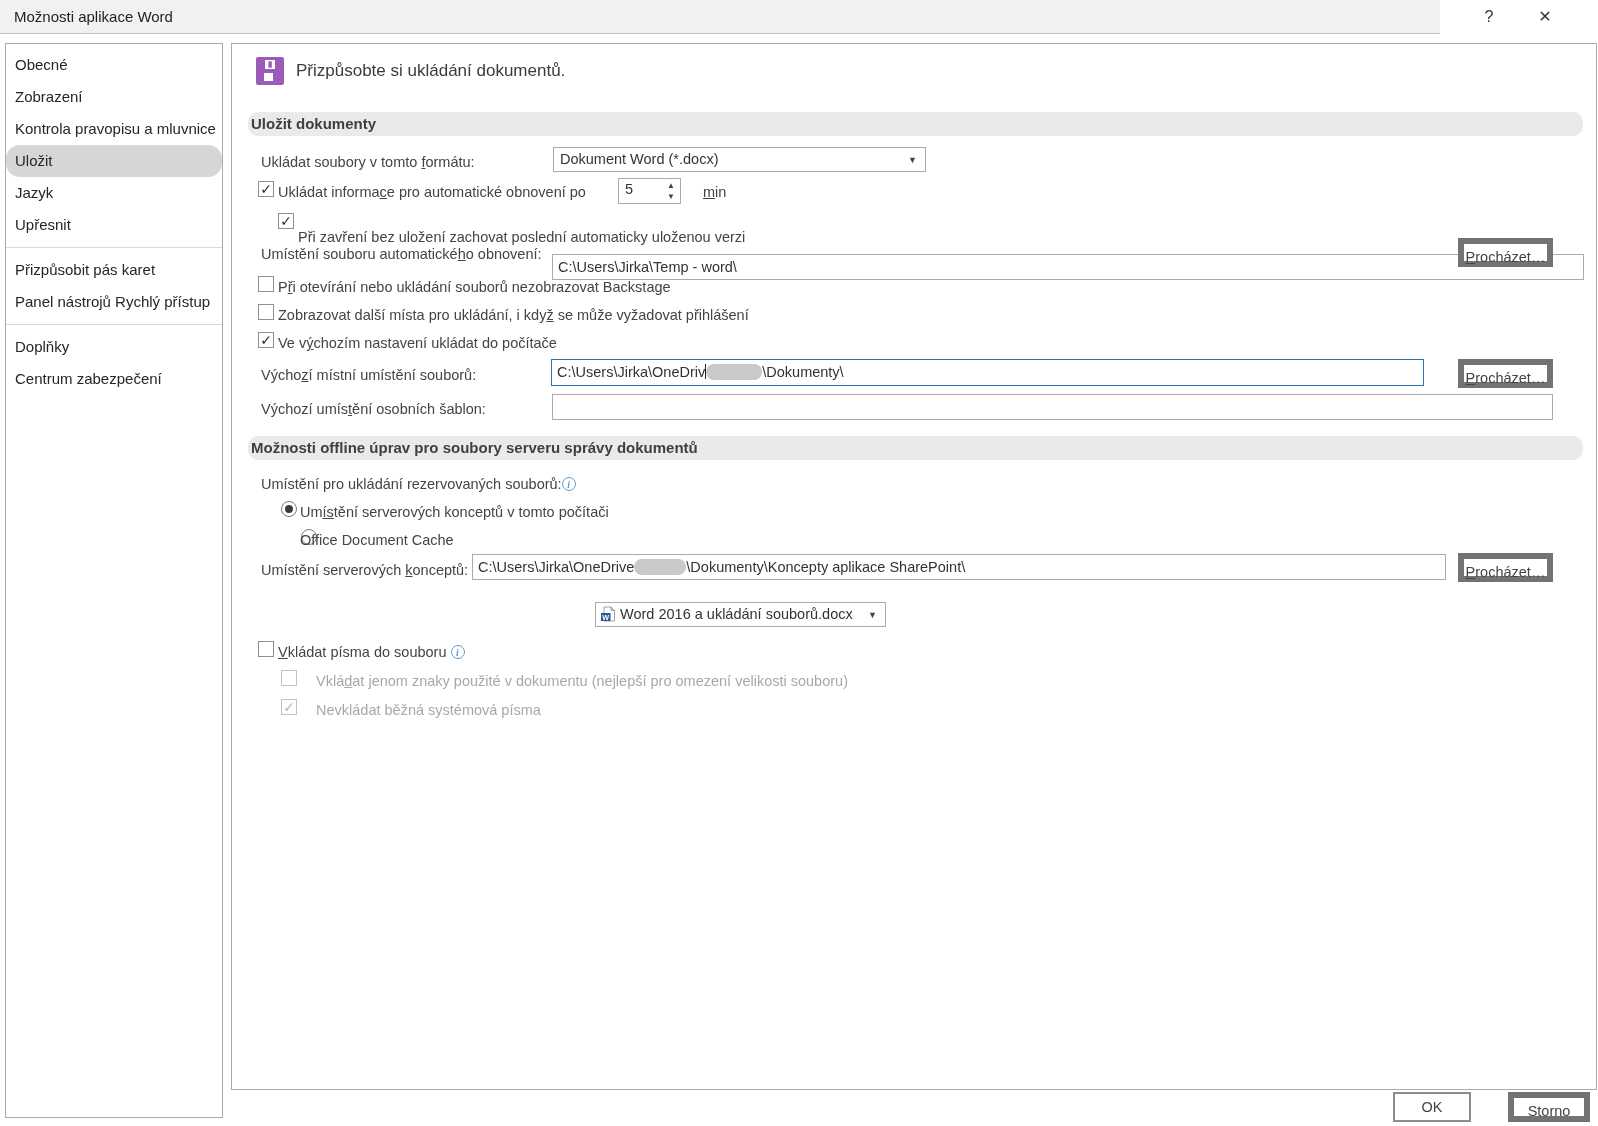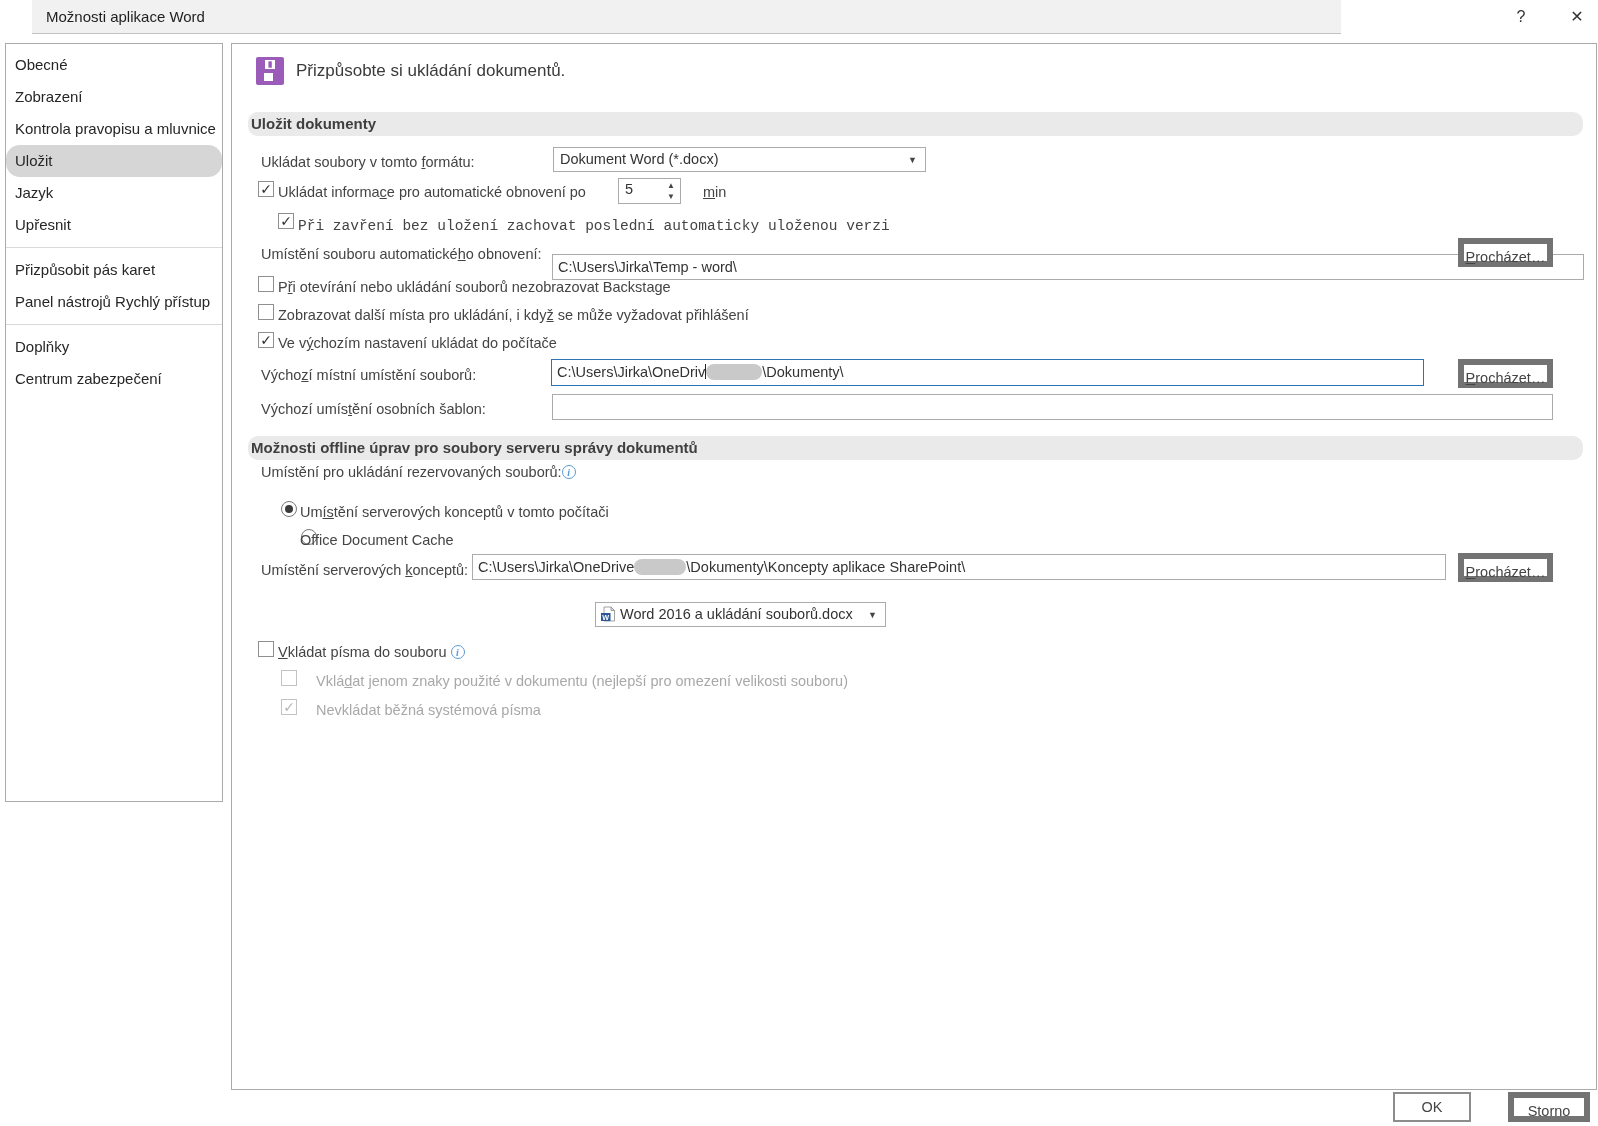--- a/index.html
+++ b/index.html
@@ -1,30 +1,30 @@
 <!DOCTYPE html>
 <html><head>
 <meta charset="utf-8">
 <style>
   * { margin:0; padding:0; box-sizing:border-box; }
   html,body { width:1598px; height:1126px; background:#fff; overflow:hidden;
     font-family:"Liberation Sans","DejaVu Sans",sans-serif; color:#444; }
   u { text-decoration:underline; }
 
   
-  .titlebar { position:absolute; left:0; top:0; width:1309px; height:34px;
-    background:#f1f1f1; border-bottom:1px solid #c3c3c3;margin-left:32px; }
+  .titlebar { position:absolute; left:0; top:0; width:1440px; height:34px;
+    background:#f1f1f1; border-bottom:1px solid #c3c3c3; }
   .titlebar .title { position:absolute; left:14px; top:8px; font-size:15px; color:#1f1f1f; }
   .tb-btn { position:absolute; top:6px; width:30px; height:22px; text-align:center;
     font-size:16px; color:#333; line-height:22px; cursor:default; }
   .tb-help { left:1474px; }
   .tb-close { left:1530px; }
 
   
-  .sidebar { position:absolute; left:5px; top:43px; width:218px; height:759px;
+  .sidebar { position:absolute; left:5px; top:43px; width:218px; height:1075px;
     background:#fff; border:1px solid #ababab; padding-top:5px; }
   .snav { height:32px; line-height:32px; padding-left:9px; font-size:15px;
     color:#262626; white-space:nowrap; cursor:default; }
   .snav.on { background:#d6d6d6;border-radius:14px; }
   .sdiv { height:1px; background:#d9d9d9; margin:6px 0; }
 
   
   .panel { position:absolute; left:231px; top:43px; width:1366px; height:1047px;
     background:#fff; border:1px solid #ababab; }
   .panel > * { position:absolute; white-space:nowrap; }
@@ -128,21 +128,21 @@
   <div class="cb on" style="left:26px; top:137px;"></div>
   <div class="lbl" style="left:46px; top:139px;">Ukládat informa<u>c</u>e pro automatické obnovení po</div>
   <div class="spin" style="left:386px; top:134px; width:63px; height:26px;">
     <span class="v">5</span>
     <span class="ar up">▲</span>
     <span class="ar dn">▼</span>
   </div>
   <div class="lbl" style="left:471px; top:139px;"><u>m</u>in</div>
 
   <div class="cb on" style="left:46px; top:169px;"></div>
-  <div class="lbl" style="left:66px; top:173px;font-family:Liberation Mono, monospace;">Při zavření bez uložení zachovat poslední automaticky uloženou verzi</div>
+  <div class="lbl" style="left:66px; top:184px;">Při zavření bez uložení zachovat poslední automaticky uloženou verzi</div>
 
   <div class="lbl" style="left:29px; top:201px;">Umístění souboru automatické<u>h</u>o obnovení:</div>
   <div class="field" style="left:320px; top:210px; width:1032px; height:26px;">
     <span>C:\Users\Jirka\Temp - word\</span>
   </div>
   <div class="btn" style="left:1226px; top:194px; width:95px; height:29px;"><u>P</u>rocházet…</div>
 
   <div class="cb" style="left:26px; top:232px;"></div>
   <div class="lbl" style="left:46px; top:234px;">P<u>ř</u>i otevírání nebo ukládání souborů nezobrazovat Backstage</div>
 
@@ -159,21 +159,21 @@
   <div class="btn" style="left:1226px; top:315px; width:95px; height:29px;"><u>P</u>rocházet…</div>
 
   <div class="lbl" style="left:29px; top:356px;">Výchozí umís<u>t</u>ění osobních šablon:</div>
   <div class="field" style="left:320px; top:350px; width:1001px; height:26px;">
     <span></span>
   </div>
 
   
   <div class="secbar" style="top:392px;">Možnosti offline úprav pro soubory serveru správy dokumentů</div>
 
-  <div class="lbl" style="left:29px; top:419px;">
+  <div class="lbl" style="left:29px; top:431px;">
     <span>Umístění pro ukládání rezervovaných souborů:</span><span class="info">i</span>
   </div>
 
   <div class="rb on" style="left:49px; top:457px;"></div>
   <div class="lbl" style="left:68px; top:459px;">Um<u>ís</u>tění serverových konceptů v tomto počítači</div>
 
   <div class="rb" style="left:49px; top:485px;"></div>
   <div class="lbl" style="left:68px; top:487px;">Office Document Cache</div>
 
   <div class="lbl" style="left:29px; top:517px;">Umístění serverových <u>k</u>onceptů:</div>

